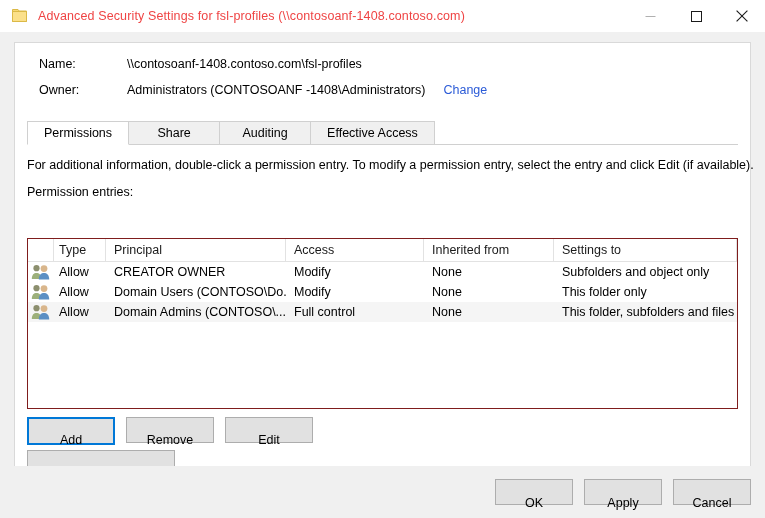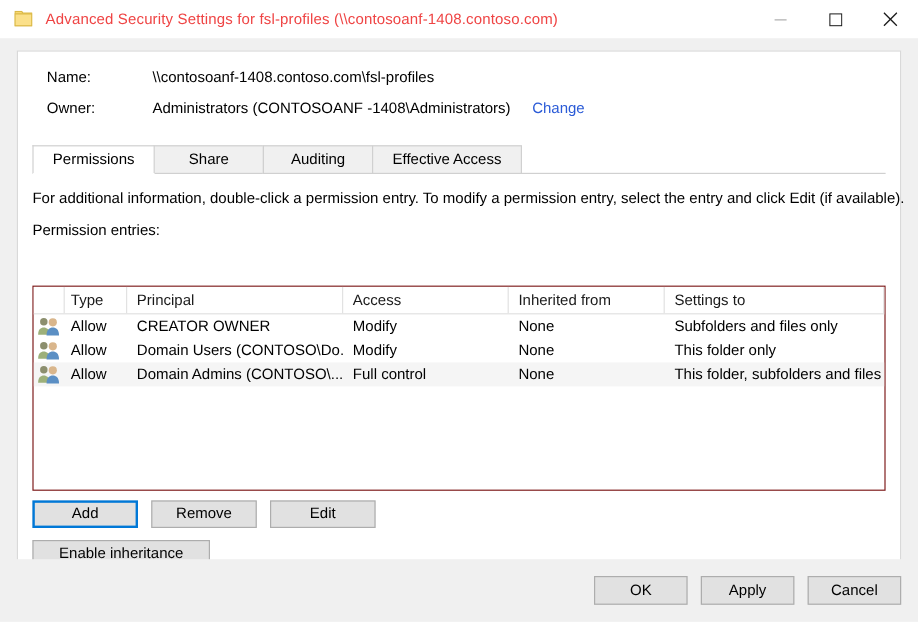--- a/index.html
+++ b/index.html
@@ -205,21 +205,21 @@
   .users-icon { width: 20px; height: 16px; display:block; }
 
   
   .btn {
     font-family: "Liberation Sans", sans-serif;
     font-size: 12.5px;
     color: #000;
     background: #e1e1e1;
     border: 1px solid #adadad;
     height: 23px;
-    padding: 0 10px;
+    padding: 12px 10px;
     text-align: center;
     cursor: default;
     line-height: 21px;
     display: inline-block;
   }
   .btn.focused {
     border: 2px solid #0078d7;
     line-height: 19px;
   }
   .action-row {
@@ -342,21 +342,21 @@
               <circle cx="5.5" cy="4.2" r="3.1" fill="#8c8f6e"></circle>
               <path d="M0.8 15 C0.8 10.6 3 9 5.5 9 C8 9 10.2 10.6 10.2 15 Z" fill="#9db07a"></path>
               <circle cx="13" cy="4.6" r="3.4" fill="#d9b68c"></circle>
               <path d="M7.8 15.5 C7.8 10.7 10.3 9 13 9 C15.7 9 18.2 10.7 18.2 15.5 Z" fill="#5b8fc4"></path>
             </svg>
           </div>
           <div class="cell col-type">Allow</div>
           <div class="cell col-princ">CREATOR OWNER</div>
           <div class="cell col-access">Modify</div>
           <div class="cell col-inherit">None</div>
-          <div class="cell col-applies">Subfolders and files only</div>
+          <div class="cell col-applies">Subfolders and object only</div>
         </div>
 
         <div class="lv-row">
           <div class="cell col-icon">
             <svg class="users-icon" viewBox="0 0 20 16" xmlns="http://www.w3.org/2000/svg">
               <circle cx="5.5" cy="4.2" r="3.1" fill="#8c8f6e"></circle>
               <path d="M0.8 15 C0.8 10.6 3 9 5.5 9 C8 9 10.2 10.6 10.2 15 Z" fill="#9db07a"></path>
               <circle cx="13" cy="4.6" r="3.4" fill="#d9b68c"></circle>
               <path d="M7.8 15.5 C7.8 10.7 10.3 9 13 9 C15.7 9 18.2 10.7 18.2 15.5 Z" fill="#5b8fc4"></path>
             </svg>

